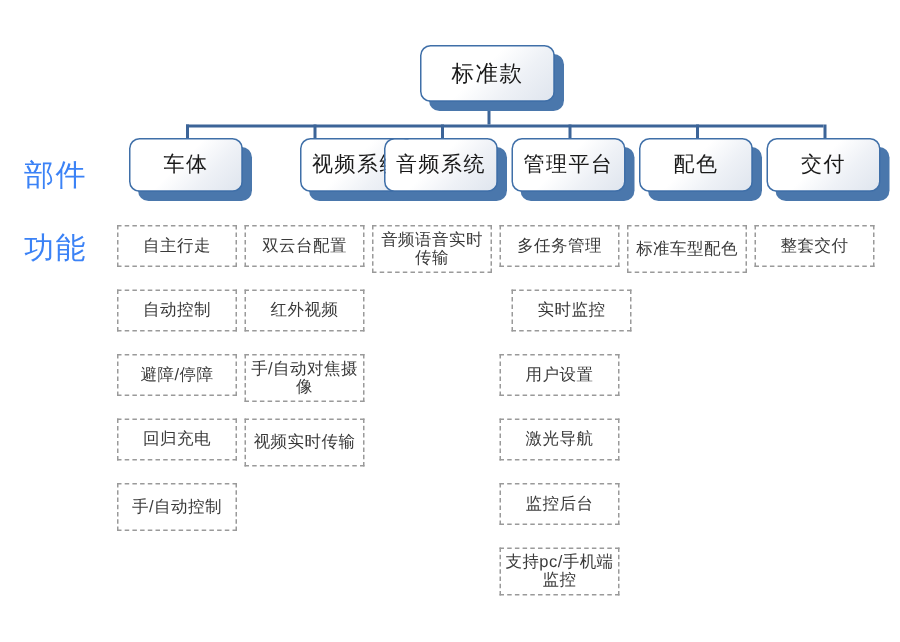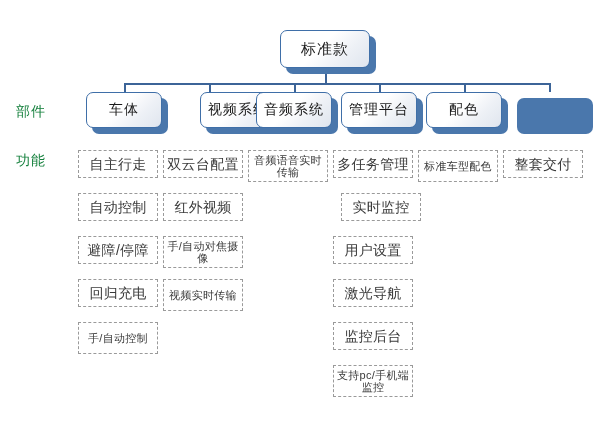--- a/index.html
+++ b/index.html
@@ -6,21 +6,21 @@
   body{
     width:600px;height:428px;background:#ffffff;
     font-family:"Liberation Sans","DejaVu Sans",sans-serif;
     overflow:hidden;position:relative;
   }
   #canvas{position:absolute;left:0;top:0;width:600px;height:428px;}
 
   
   .row-label{
     position:absolute;
-    font-size:14px;color:#15803d;
+    font-size:20px;color:#3b82f6;
     letter-spacing:1px;
     white-space:nowrap;
   }
   #label-components{left:16px;top:103px;}
   #label-functions{left:16px;top:152px;}
 
   
   .line{position:absolute;background:#3c6498;}
   .line.v{width:2px;}
   .line.h{height:2px;}
@@ -52,21 +52,21 @@
   .leaf{
     position:absolute;
     box-sizing:border-box;
     border:1.3px dashed #9a9a9a;
     background:#ffffff;
     display:flex;align-items:center;justify-content:center;
     text-align:center;
     padding:0 2px;
   }
   .leaf span{
-    font-size:14px;color:#3a3a3a;line-height:13px;
+    font-size:11px;color:#3a3a3a;line-height:13px;
     letter-spacing:0.3px;
     display:block;
   }
   .leaf.two span{font-size:11px;line-height:12.5px;}
 </style>
 </head>
 <body>
 
 <div id="canvas">
 
@@ -117,20 +117,23 @@
         </div>
       </div>
       <div class="node dept" style="left: 426px;">
         <div class="shadow"></div>
         <div class="face">
           <span>配色</span>
         </div>
       </div>
       <div class="node dept" style="left: 511px;">
         <div class="shadow"></div>
+        <div class="face">
+          <span>交付</span>
+        </div>
       </div>
     </div>
   <div id="leaves">
       <div class="leaf" style="left: 78px; width: 80px; top: 150px; height: 28px;">
         <span>自主行走</span>
       </div>
       <div class="leaf" style="left: 78px; width: 80px; top: 193px; height: 28px;">
         <span>自动控制</span>
       </div>
       <div class="leaf" style="left: 78px; width: 80px; top: 236px; height: 28px;">

